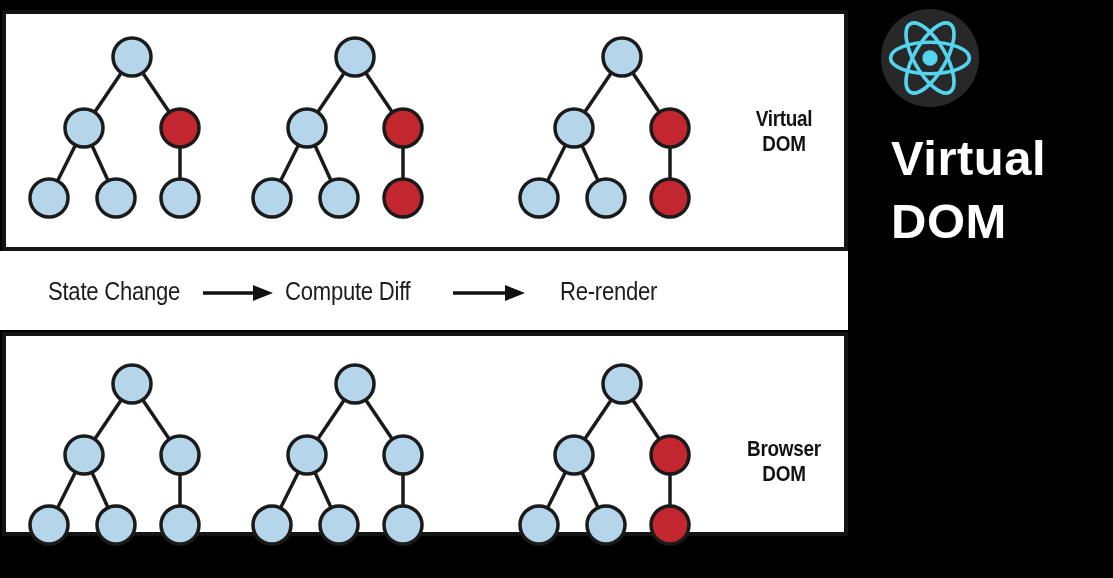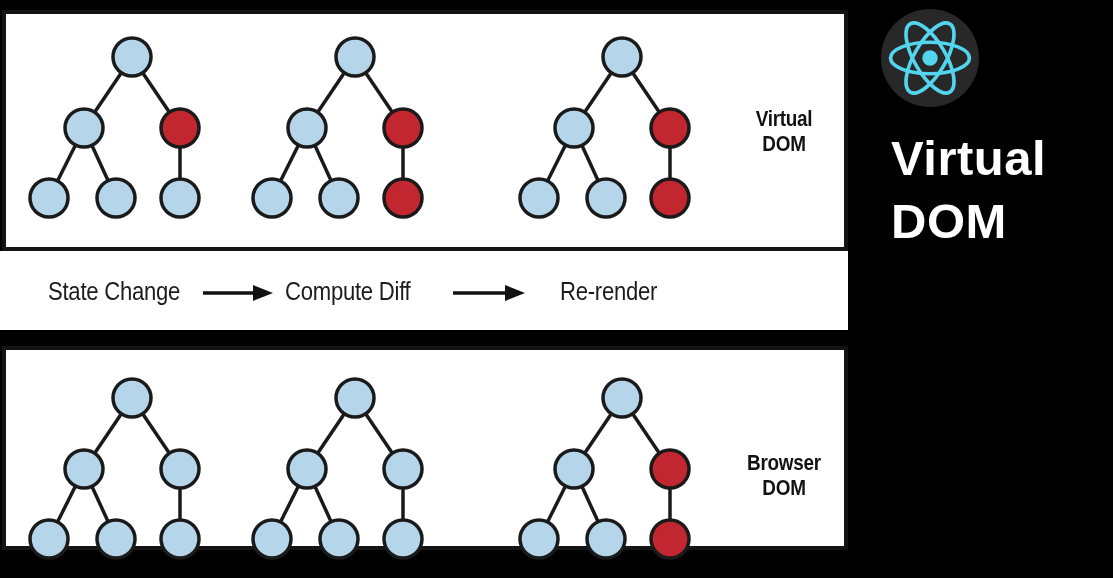--- a/index.html
+++ b/index.html
@@ -3,21 +3,21 @@
 <meta charset="utf-8">
 <style>
   * { margin:0; padding:0; box-sizing:border-box; }
   html,body { width:1113px; height:578px; overflow:hidden; background:#000;
               font-family:"Liberation Sans", sans-serif; }
   .stage { position:relative; width:1113px; height:578px; background:var(--canvas-bg,#000); }
 
   .panel { position:absolute; left:2px; width:846px;
            background:var(--panel-bg,#fff); border:4px solid var(--panel-border,#141414); }
   .panel-top { top:10px; height:241px; }
-  .panel-bottom { top:346px; height:204px;padding-left:14px; }
+  .panel-bottom { top:332px; height:204px;padding-left:14px; }
 
   .tree-slot { position:absolute; width:210px; height:195px; }
   .tree-slot svg { display:block; }
   .t1 { left:21px; }  .t2 { left:244px; }  .t3 { left:511px; }
   .row-top .tree-slot { top:13px; }
   .row-bottom .tree-slot { top:18px; }
 
   .panel-label { position:absolute; width:130px; text-align:center;
                  font-weight:bold; font-size:21.5px; line-height:25px; color:#121212;
                  transform:scaleX(0.88); letter-spacing:-0.3px; }

